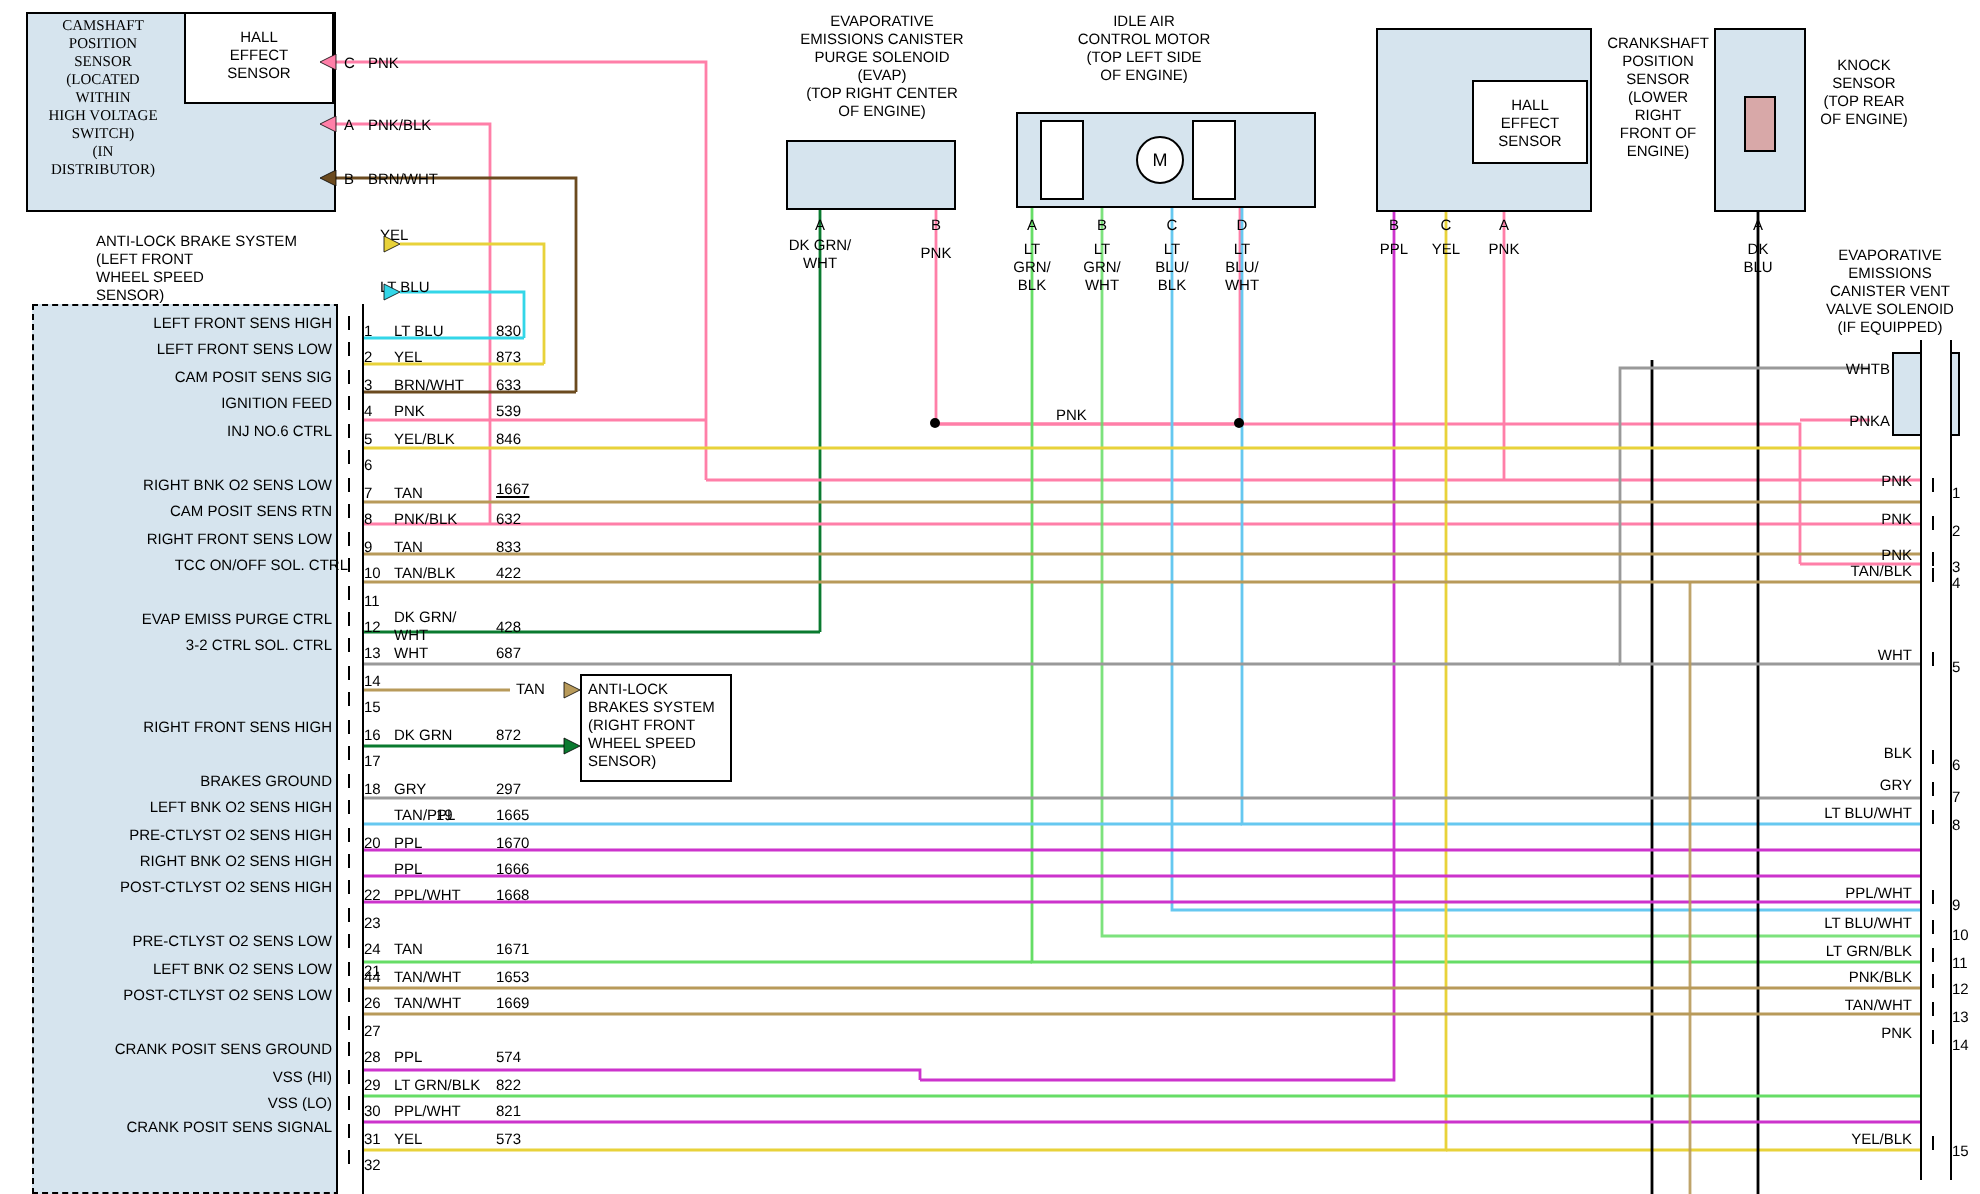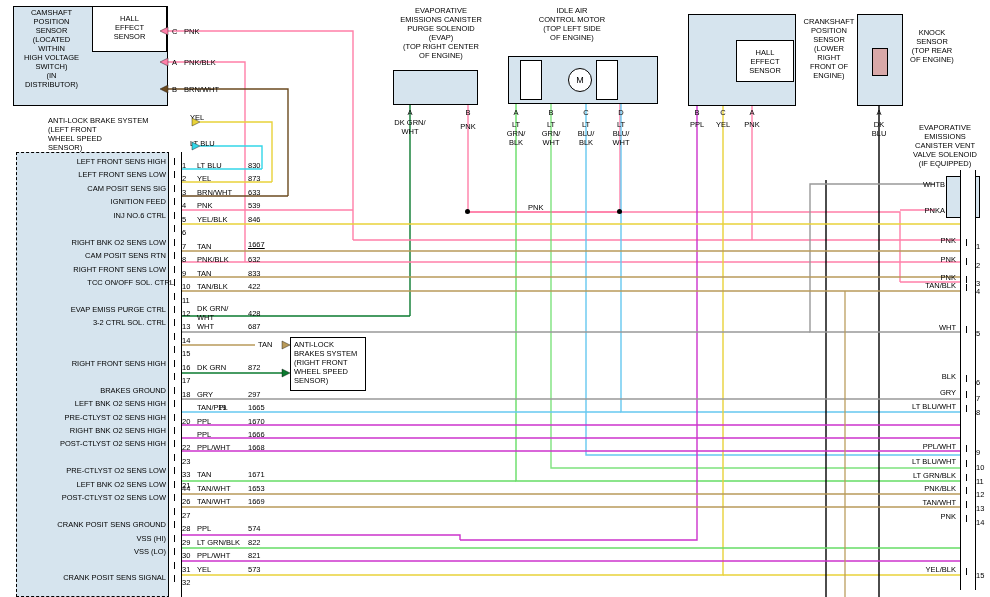--- a/index.html
+++ b/index.html
@@ -93,21 +93,21 @@
       <path d="M180 575 L430 575" stroke="#e8d23a"></path>
       <path d="M180 345 L255 345" stroke="#b89a5a"></path>
 
       <path d="M960 224 L960 224" stroke="#e8d23a"></path>
       <path d="M845 291 L845 597" stroke="#b89a5a" opacity="0.9"></path>
     </g>
   </svg>
 
   <div class="box" style="left:13px;top:6px;width:155px;height:100px;"></div>
   <div class="boxw" style="left:92px;top:6px;width:75px;height:46px;"></div>
-  <div class="lbl c" style="left:14px;top:8px;width:75px;">CAMSHAFT
+  <div class="lbl c" style="left:14px;top:8px;width:75px;font-family:Liberation Serif, serif;">CAMSHAFT
 POSITION
 SENSOR
 (LOCATED
 WITHIN
 HIGH VOLTAGE
 SWITCH)
 (IN
 DISTRIBUTOR)</div>
   <div class="lbl c" style="left:97px;top:14px;width:65px;">HALL
 EFFECT
@@ -310,21 +310,21 @@
       <div class="lbl" style="left: 182px; top: 445px; margin-top: 36px;">21</div>
       <div class="lbl" style="left: 197px; top: 430px;">PPL</div>
       <div class="lbl" style="left: 248px; top: 430px;">1666</div>
       <div class="pin" style="left: 174px; top: 427px;"></div>
       <div class="lbl" style="left: 182px; top: 443.45px;">22</div>
       <div class="lbl" style="left: 197px; top: 443.45px;">PPL/WHT</div>
       <div class="lbl" style="left: 248px; top: 443.45px;">1668</div>
       <div class="pin" style="left: 174px; top: 440.45px;"></div>
       <div class="lbl" style="left: 182px; top: 456.9px;">23</div>
       <div class="pin" style="left: 174px; top: 453.9px;"></div>
-      <div class="lbl" style="left: 182px; top: 470.35px;">33</div>
+      <div class="lbl" style="left: 182px; top: 470.35px;">24</div>
       <div class="lbl" style="left: 197px; top: 470.35px;">TAN</div>
       <div class="lbl" style="left: 248px; top: 470.35px;">1671</div>
       <div class="pin" style="left: 174px; top: 467.35px;"></div>
       <div class="lbl" style="left: 182px; top: 483.8px;">44</div>
       <div class="lbl" style="left: 197px; top: 483.8px;">TAN/WHT</div>
       <div class="lbl" style="left: 248px; top: 483.8px;">1653</div>
       <div class="pin" style="left: 174px; top: 480.8px;"></div>
       <div class="lbl" style="left: 182px; top: 497.25px;">26</div>
       <div class="lbl" style="left: 197px; top: 497.25px;">TAN/WHT</div>
       <div class="lbl" style="left: 248px; top: 497.25px;">1669</div>
@@ -367,21 +367,21 @@
       <div class="lbl r" style="left: 20px; width: 146px; top: 399.1px;">LEFT BNK O2 SENS HIGH</div>
       <div class="lbl r" style="left: 20px; width: 146px; top: 412.55px;">PRE-CTLYST O2 SENS HIGH</div>
       <div class="lbl r" style="left: 20px; width: 146px; top: 426px;">RIGHT BNK O2 SENS HIGH</div>
       <div class="lbl r" style="left: 20px; width: 146px; top: 439.45px;">POST-CTLYST O2 SENS HIGH</div>
       <div class="lbl r" style="left: 20px; width: 146px; top: 466.35px;">PRE-CTLYST O2 SENS LOW</div>
       <div class="lbl r" style="left: 20px; width: 146px; top: 479.8px;">LEFT BNK O2 SENS LOW</div>
       <div class="lbl r" style="left: 20px; width: 146px; top: 493.25px;">POST-CTLYST O2 SENS LOW</div>
       <div class="lbl r" style="left: 20px; width: 146px; top: 520.15px;">CRANK POSIT SENS GROUND</div>
       <div class="lbl r" style="left: 20px; width: 146px; top: 533.6px;">VSS (HI)</div>
       <div class="lbl r" style="left: 20px; width: 146px; top: 547.05px;">VSS (LO)</div>
-      <div class="lbl r" style="left: 20px; width: 146px; top: 573px;">CRANK POSIT SENS SIGNAL</div>
+      <div class="lbl r" style="left: 20px; width: 146px; top: 559px;">CRANK POSIT SENS SIGNAL</div>
     </div>
 
   <div style="position:absolute;left:960px;top:170px;width:14px;height:420px;border-left:1px solid #000;border-right:1px solid #000;background:#fff;"></div>
   <div id="right-rows">
       <div class="lbl r" style="left: 880px; width: 76px; top: 236px;">PNK</div>
       <div class="lbl" style="left: 976px; top: 242px;">1</div>
       <div class="pin" style="left: 966px; top: 239px;"></div>
       <div class="lbl r" style="left: 880px; width: 76px; top: 255px;">PNK</div>
       <div class="lbl" style="left: 976px; top: 261px;">2</div>
       <div class="pin" style="left: 966px; top: 258px;"></div>

